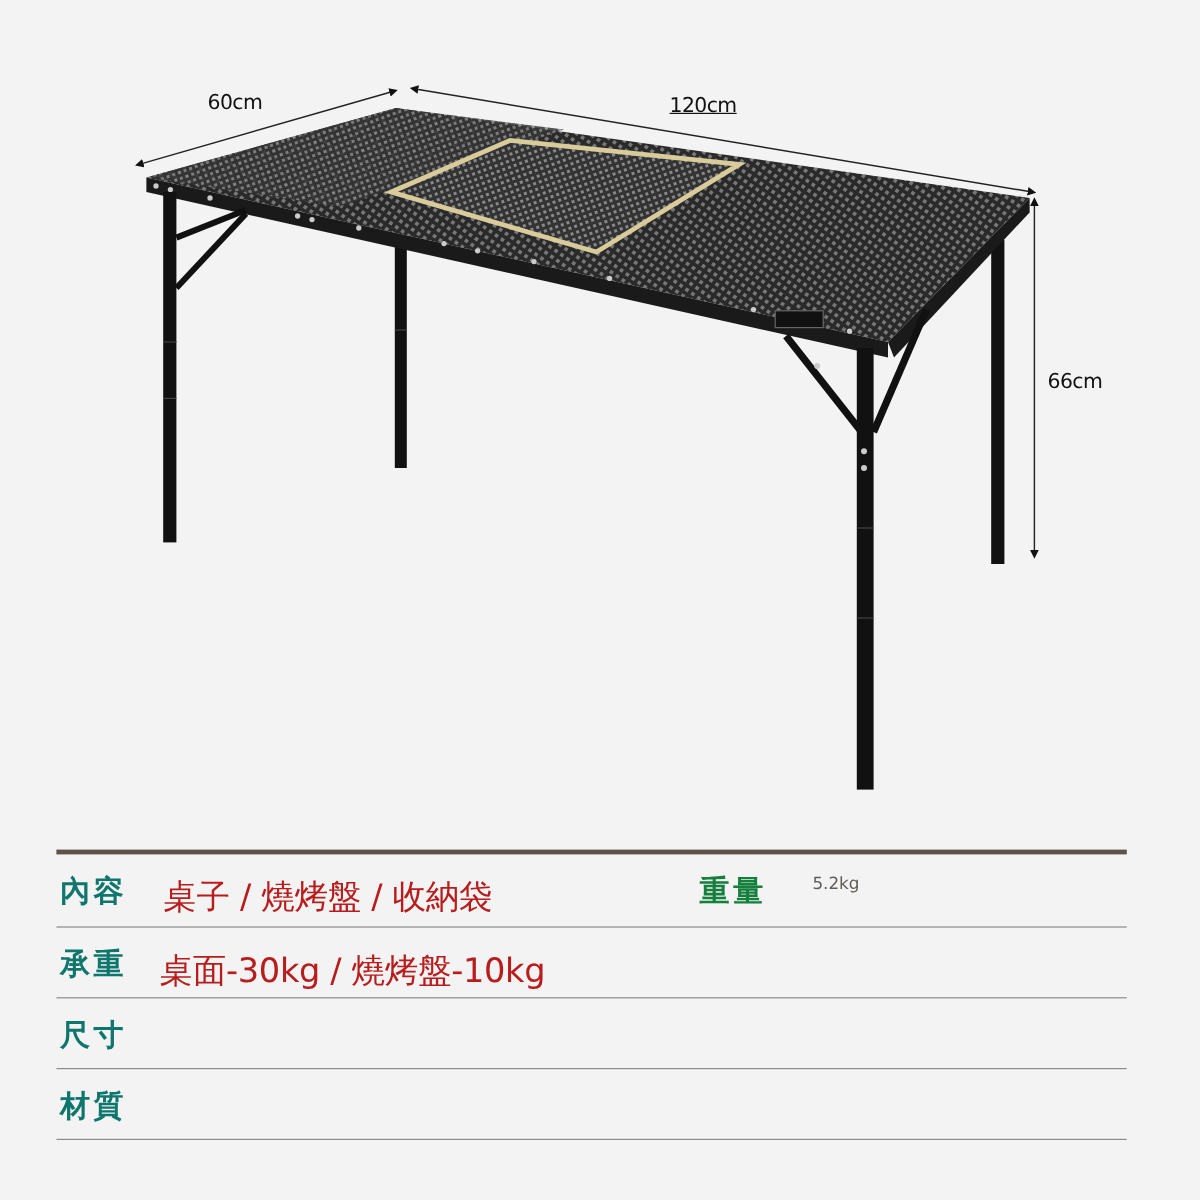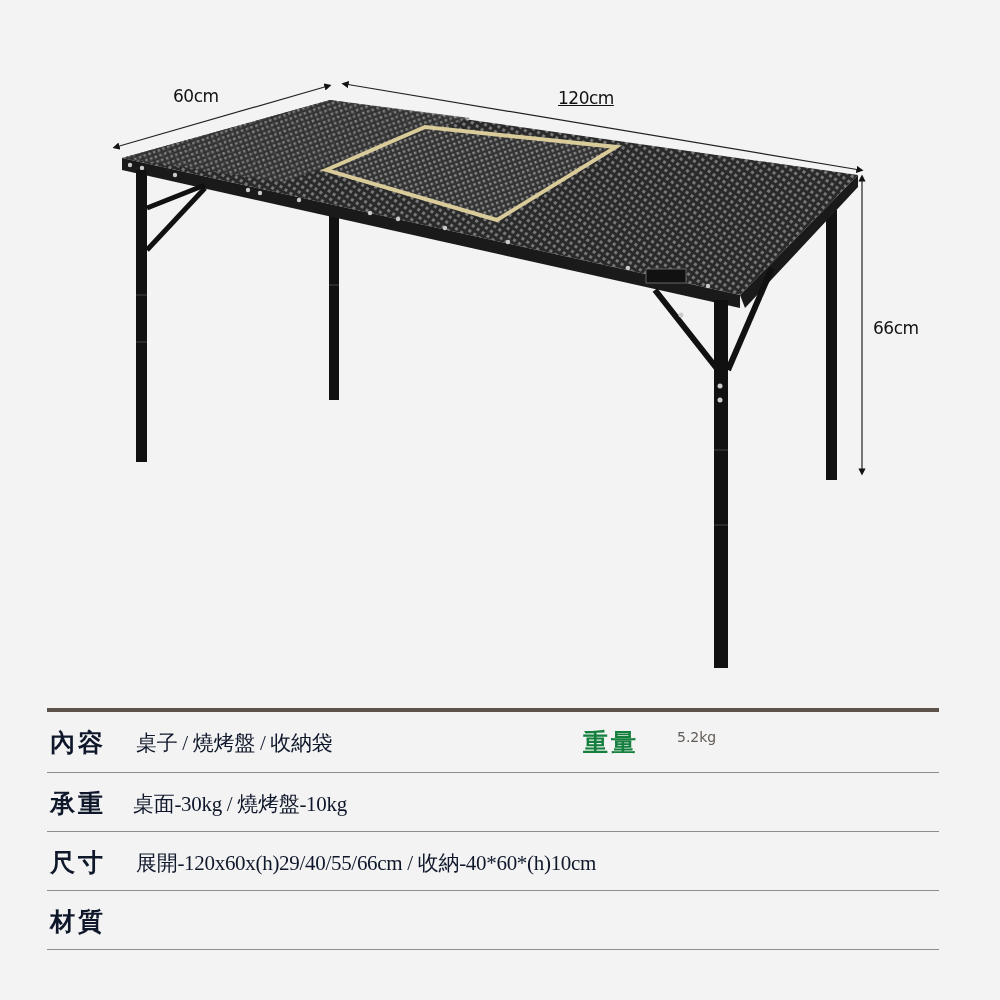--- a/index.html
+++ b/index.html
@@ -1,25 +1,25 @@
 <!DOCTYPE html>
 <html><head>
 <meta charset="utf-8">
 <style>
   html, body { margin:0; padding:0; }
   body { width:1000px; height:1000px; background:#f3f3f3; position:relative; overflow:hidden;
          font-family:"DejaVu Sans", sans-serif; color:#5a514a; }
-  .product { position:absolute; left:0; top:10px; width:1000px; height:700px; }
+  .product { position:absolute; left:0; top:0; width:1000px; height:700px; }
   .dim-label { position:absolute; font-family:"DejaVu Sans", sans-serif; font-size:17px; color:#111; letter-spacing:-0.5px; }
   .spec-table { position:absolute; left:47px; top:708px; width:892px; }
   .top-rule { height:4px; background:#5c5249; }
   .spec-row { position:relative; height:58px; border-bottom:1.5px solid #8c8c8c; }
   .spec-row.first { height:60px; }
-  .spec-label { position:absolute; left:3px; top:14px; font-size:25px; font-weight:bold; color:#0f172a; letter-spacing:3px; }
-  .spec-value { position:absolute; left:89px; top:17px; font-size:21px; color:#0f172a; white-space:nowrap; letter-spacing:-0.3px;font-family:Liberation Serif, serif; }
+  .spec-label { position:absolute; left:3px; top:14px; font-size:25px; font-weight:bold; color:#0f766e; letter-spacing:3px; }
+  .spec-value { position:absolute; left:89px; top:17px; font-size:28px; color:#b91c1c; white-space:nowrap; letter-spacing:-0.3px; }
   .spec-label2 { position:absolute; left:536px; top:14px; font-size:25px; font-weight:bold; color:#15803d; letter-spacing:3px; }
   .spec-value2 { position:absolute; left:630px; top:17px; font-size:14px; color:#625b56; }
 </style>
 </head>
 <body>
 
 <div class="product">
   <svg width="1000" height="700" viewBox="0 0 1000 700">
     <defs>
       <pattern id="mesh" width="6" height="6" patternUnits="userSpaceOnUse" patternTransform="rotate(35)">
@@ -100,18 +100,17 @@
     <span class="spec-value">桌子 / 燒烤盤 / 收納袋</span>
     <span class="spec-label2">重量</span>
     <span class="spec-value2">5.2kg</span>
   </div>
   <div class="spec-row">
     <span class="spec-label">承重</span>
     <span class="spec-value" style="left:86px">桌面-30kg / 燒烤盤-10kg</span>
   </div>
   <div class="spec-row">
     <span class="spec-label">尺寸</span>
-    <span class="spec-value">展開-120x60x(h)29/40/55/66cm / 收納-40*60*(h)10cm</span>
   </div>
   <div class="spec-row">
     <span class="spec-label">材質</span>
   </div>
 </div>
 
 </body></html>

